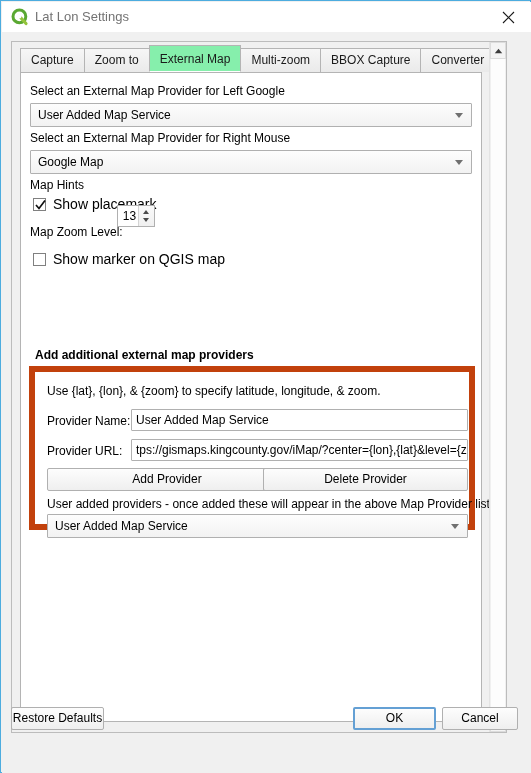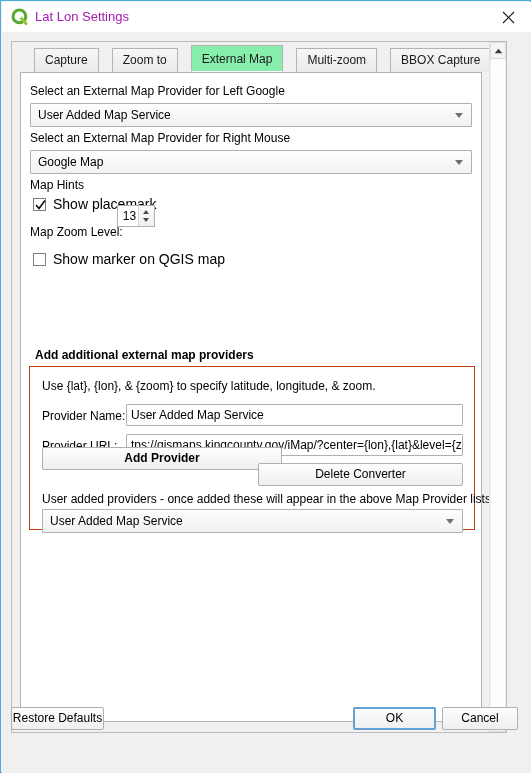--- a/index.html
+++ b/index.html
@@ -38,21 +38,21 @@
   }
   #app-icon {
     position: absolute;
     left: 9px; top: 6px;
     width: 18px; height: 18px;
   }
   #title-text {
     position: absolute;
     left: 33px; top: 7px;
     font-size: 13px;
-    color: #a21caf;
+    color: #737373;
     white-space: nowrap;
   }
   #close-btn {
     position: absolute;
     right: 0px; top: 0px;
     width: 45px; height: 30px;
     display: flex;
     align-items: center;
     justify-content: center;
     cursor: default;
@@ -126,21 +126,20 @@
     padding: 0 10px;
     line-height: 23px;
     font-size: 12px;
     background: linear-gradient(to bottom,#f6f6f6 0%,#eaeaea 100%);
     border: 1px solid #b4b4b4;
     border-bottom: none;
     margin-right: -1px;
     color: #1a1a1a;
     white-space: nowrap;
     cursor: default;
-    margin-left: 14px;
   }
   .tab.active {
     background: #86efac;
     height: 27px;
     margin-top: -3px;
     line-height: 26px;
     z-index: 5;
     border-color: #b4b4b4;
     border-bottom: 1px solid #ffffff;
   }
@@ -294,21 +293,21 @@
     font-size: 12px;
     font-weight: bold;
     white-space: nowrap;
   }
   #group-frame {
     position: absolute;
     left: 0px; top: 18px;
     width: 446px;
     height: 164px;
     box-sizing: border-box;
-    border: 1px solid #c2410c;
+    border: 6px solid #c2410c;
     background: #ffffff;
   }
 
   
   #buttonbar {
     position: absolute;
     left: 0px; top: 667px;
     width: 529px;
     height: 38px;
   }
@@ -401,23 +400,23 @@
             <div class="textfield" style="left:96px; top:37px; width:337px;">
               <span class="tf-text">User Added Map Service</span>
             </div>
 
             <div class="lbl" style="left:12px; top:72px;">Provider URL:</div>
 
             <div class="textfield" style="left:96px; top:67px; width:337px;">
               <span class="tf-text">tps://gismaps.kingcounty.gov/iMap/?center={lon},{lat}&amp;level={zoom}</span>
             </div>
 
-            <div class="btn" style="left:12px; top:80px; width:240px;font-weight:bold;">Add Provider</div>
-
-            <div class="btn" style="left:228px; top:96px; width:205px;">Delete Converter</div>
+            <div class="btn" style="left:12px; top:96px; width:240px;">Add Provider</div>
+
+            <div class="btn" style="left:228px; top:96px; width:205px;">Delete Provider</div>
 
             <div class="lbl" style="left:12px; top:125px;">User added providers - once added these will appear in the above Map Provider lists.</div>
 
             <div class="combo" style="left:12px; top:142px; width:421px;">
               <span class="cb-text" style="width:395px;">User Added Map Service</span>
               <span class="cb-arrow"></span>
             </div>
 
           </div>
         </div>

